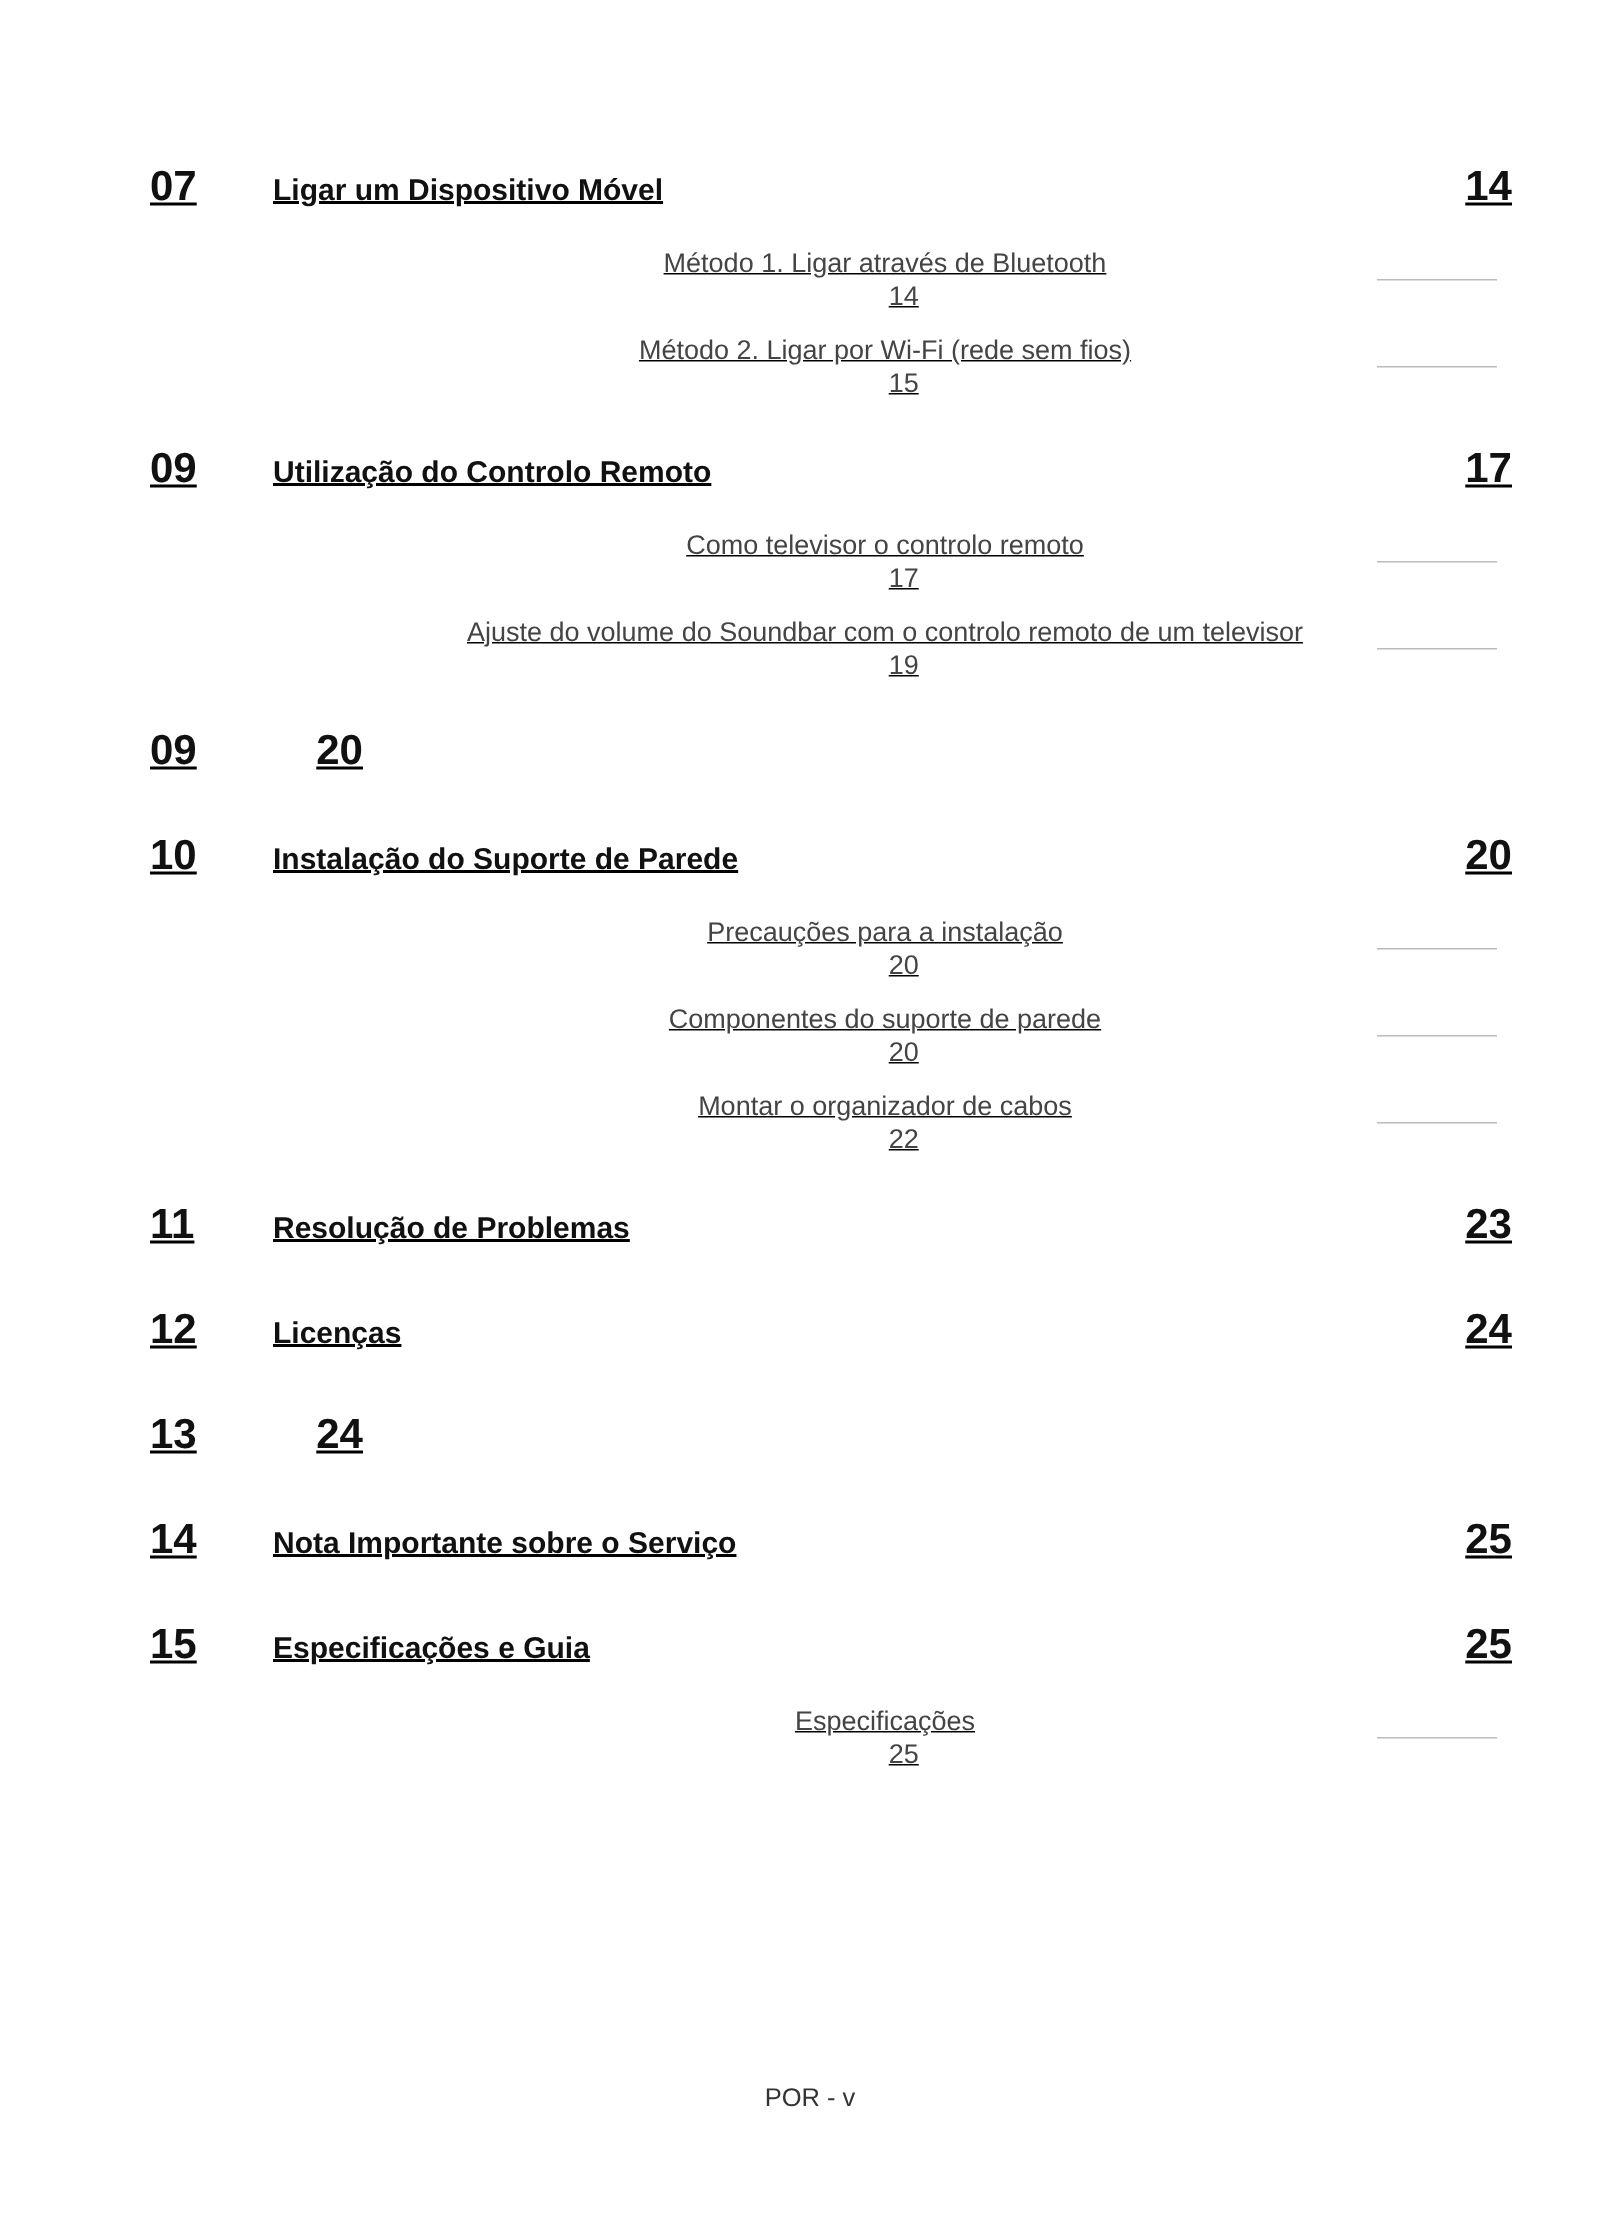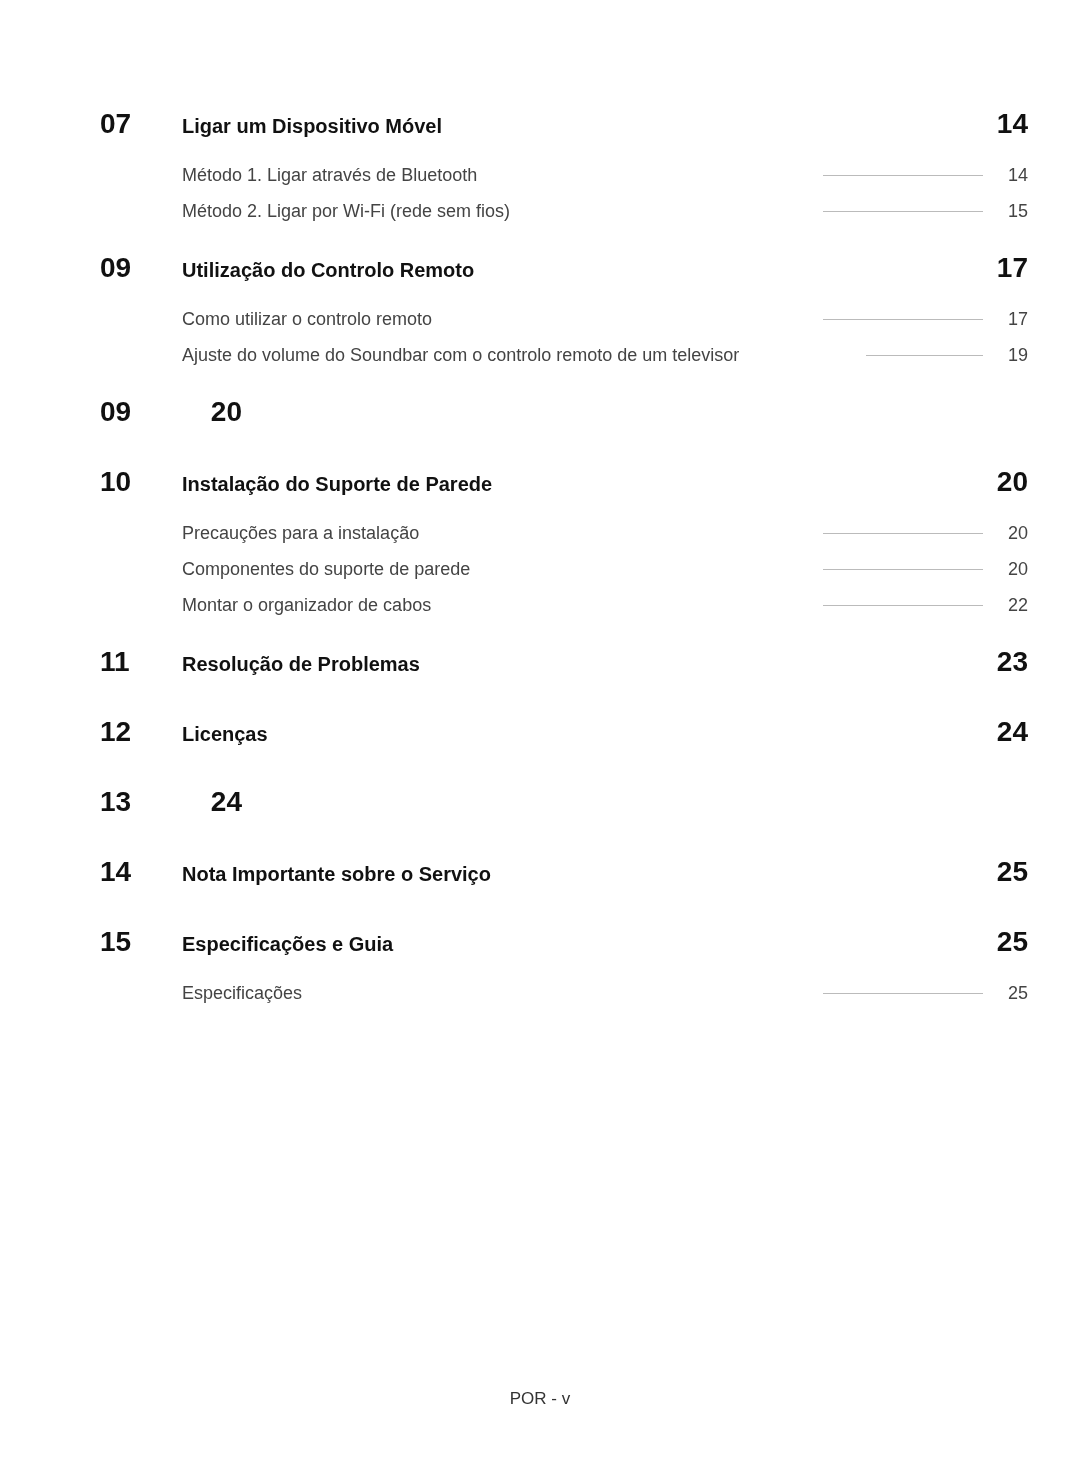--- a/index.html
+++ b/index.html
@@ -8,21 +8,22 @@
       box-sizing: border-box;
     }
     body {
       width: 1080px;
       height: 1479px;
       background: #ffffff;
       font-family: Arial, Helvetica, sans-serif;
       position: relative;
     }
     .content {
-      padding: 108px 52px 0 100px;
+      padding: 108px 72px 0 100px;
+      text-decoration: underline;
     }
     .section-row {
       display: flex;
       align-items: baseline;
       margin-bottom: 25px;
     }
     .section-num {
       font-size: 28px;
       font-weight: bold;
       color: #111;
@@ -43,20 +44,21 @@
       width: 60px;
     }
     .subitems {
       margin-left: 82px;
       margin-bottom: 30px;
     }
     .subitem-row {
       display: flex;
       align-items: center;
       margin-bottom: 15px;
+      flex-direction: column;
     }
     .subitem-label {
       font-size: 18px;
       color: #444;
       font-weight: 300;
       flex-shrink: 0;
       padding-right: 10px;
     }
     .subitem-leader {
       flex: 1;
@@ -114,21 +116,21 @@
       </div>
     </div>
     <div class="section-group">
       <div class="section-row">
         <div class="section-num">09</div>
         <div class="section-title">Utilização do Controlo Remoto</div>
         <div class="section-page">17</div>
       </div>
       <div class="subitems">
         <div class="subitem-row">
-          <div class="subitem-label">Como utilizar o controlo remoto</div>
+          <div class="subitem-label">Como televisor o controlo remoto</div>
           <div style="flex: 1 1 0%;"></div>
           <div class="subitem-leader"></div>
           <div class="subitem-page">17</div>
         </div>
         <div class="subitem-row">
           <div class="subitem-label">Ajuste do volume do Soundbar com o controlo remoto de um televisor</div>
           <div style="flex: 1 1 0%;"></div>
           <div class="subitem-leader"></div>
           <div class="subitem-page">19</div>
         </div>

